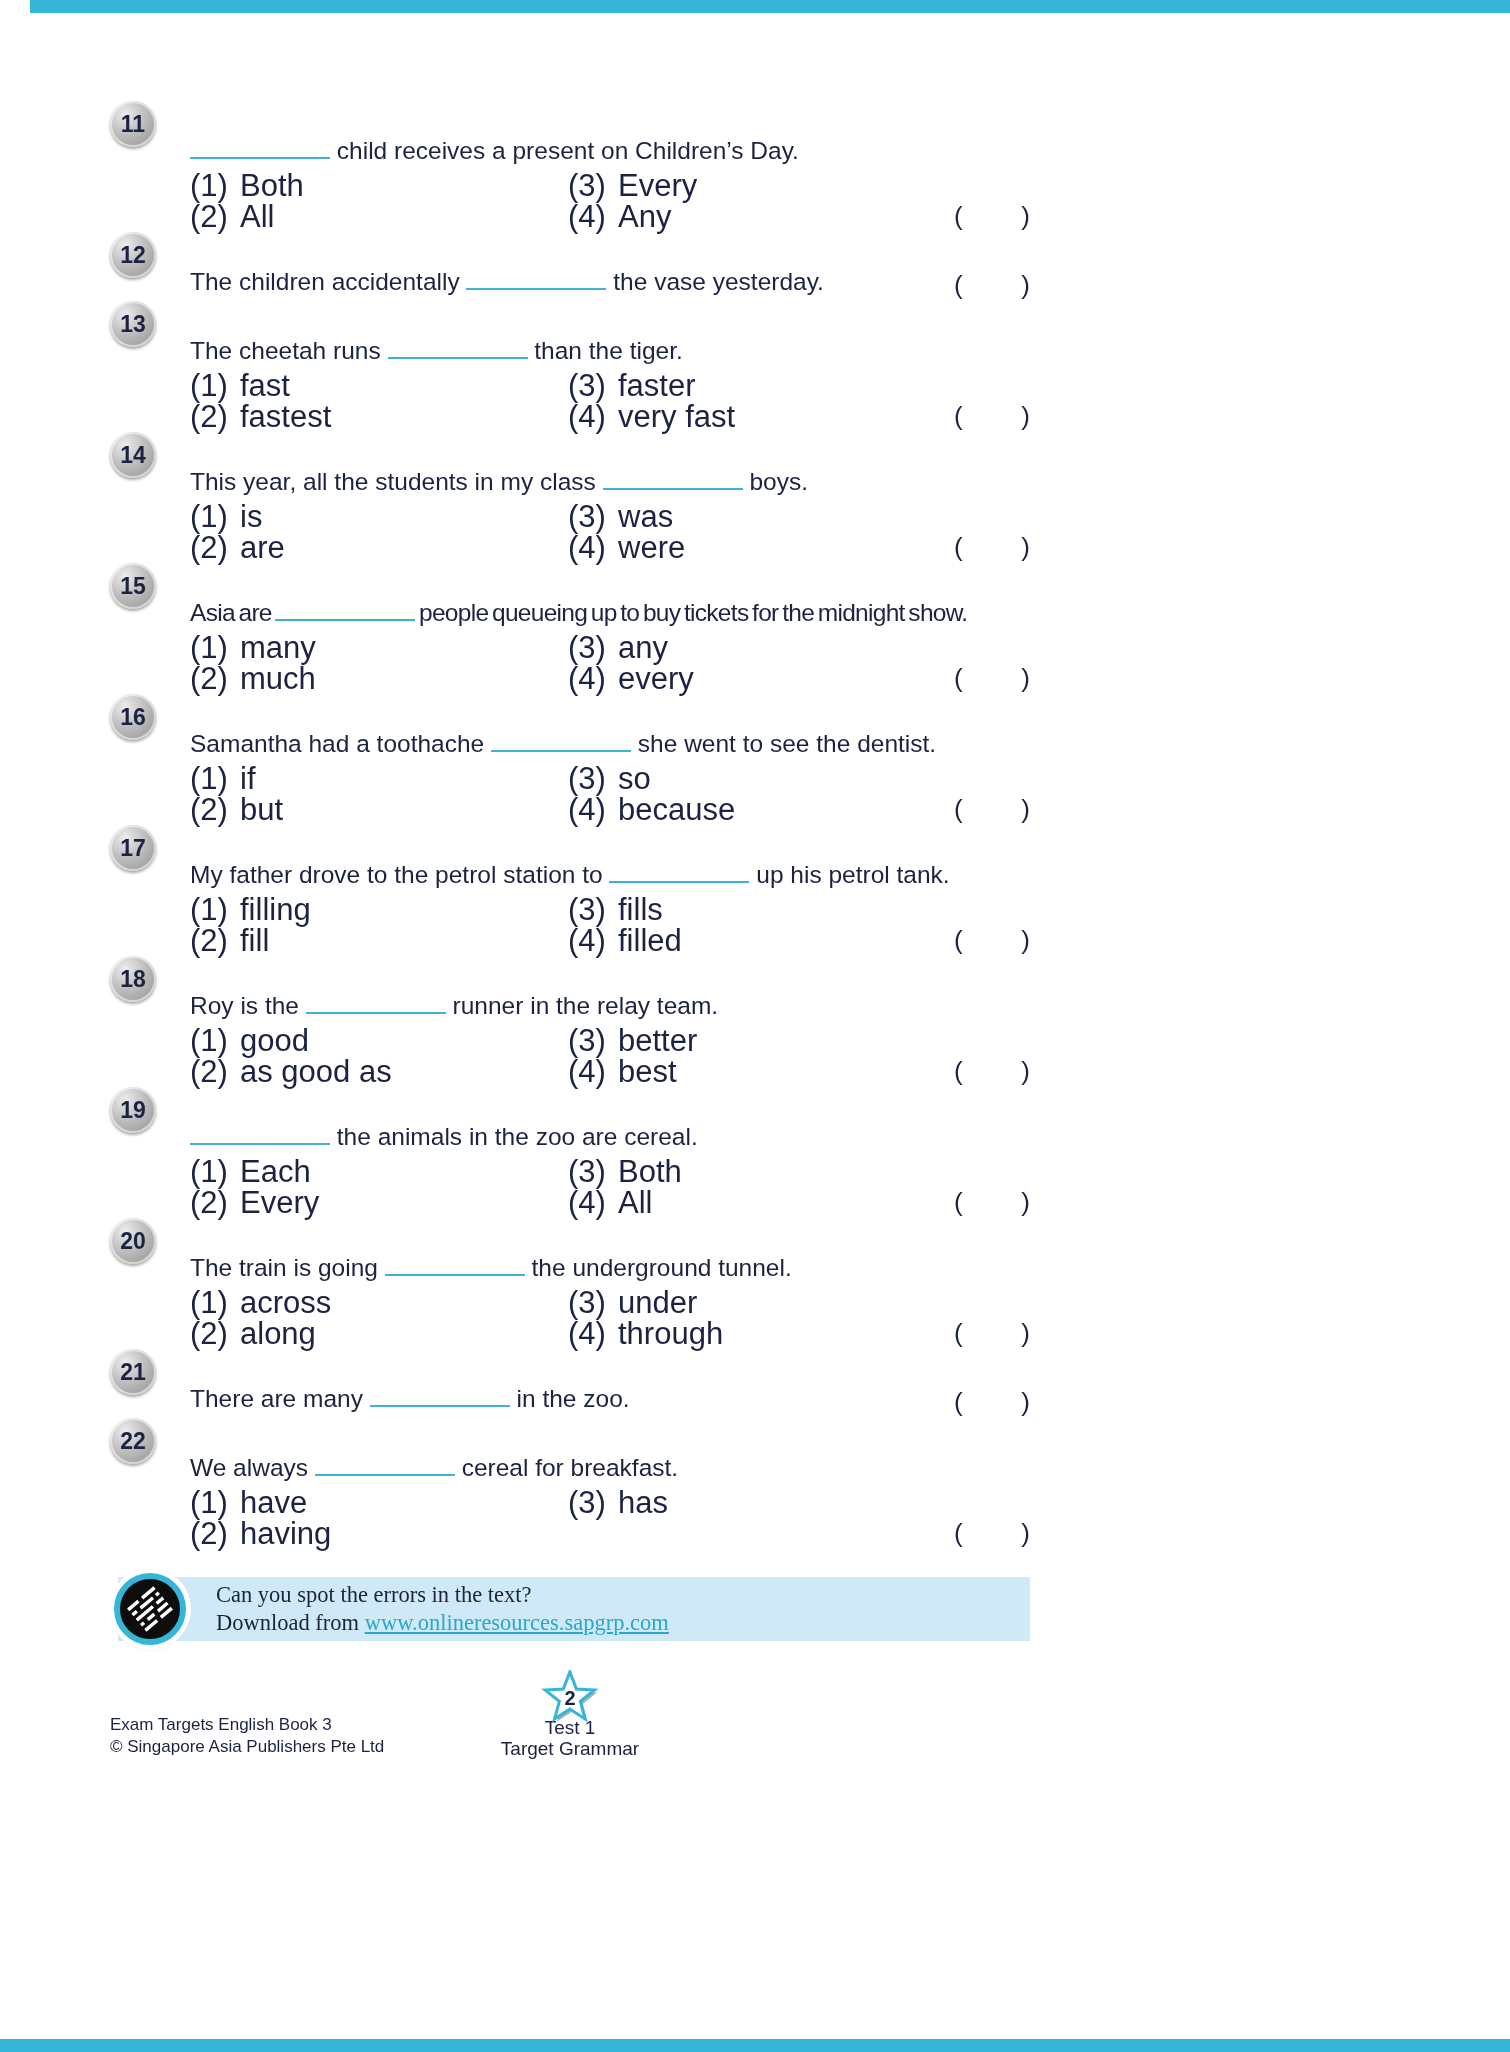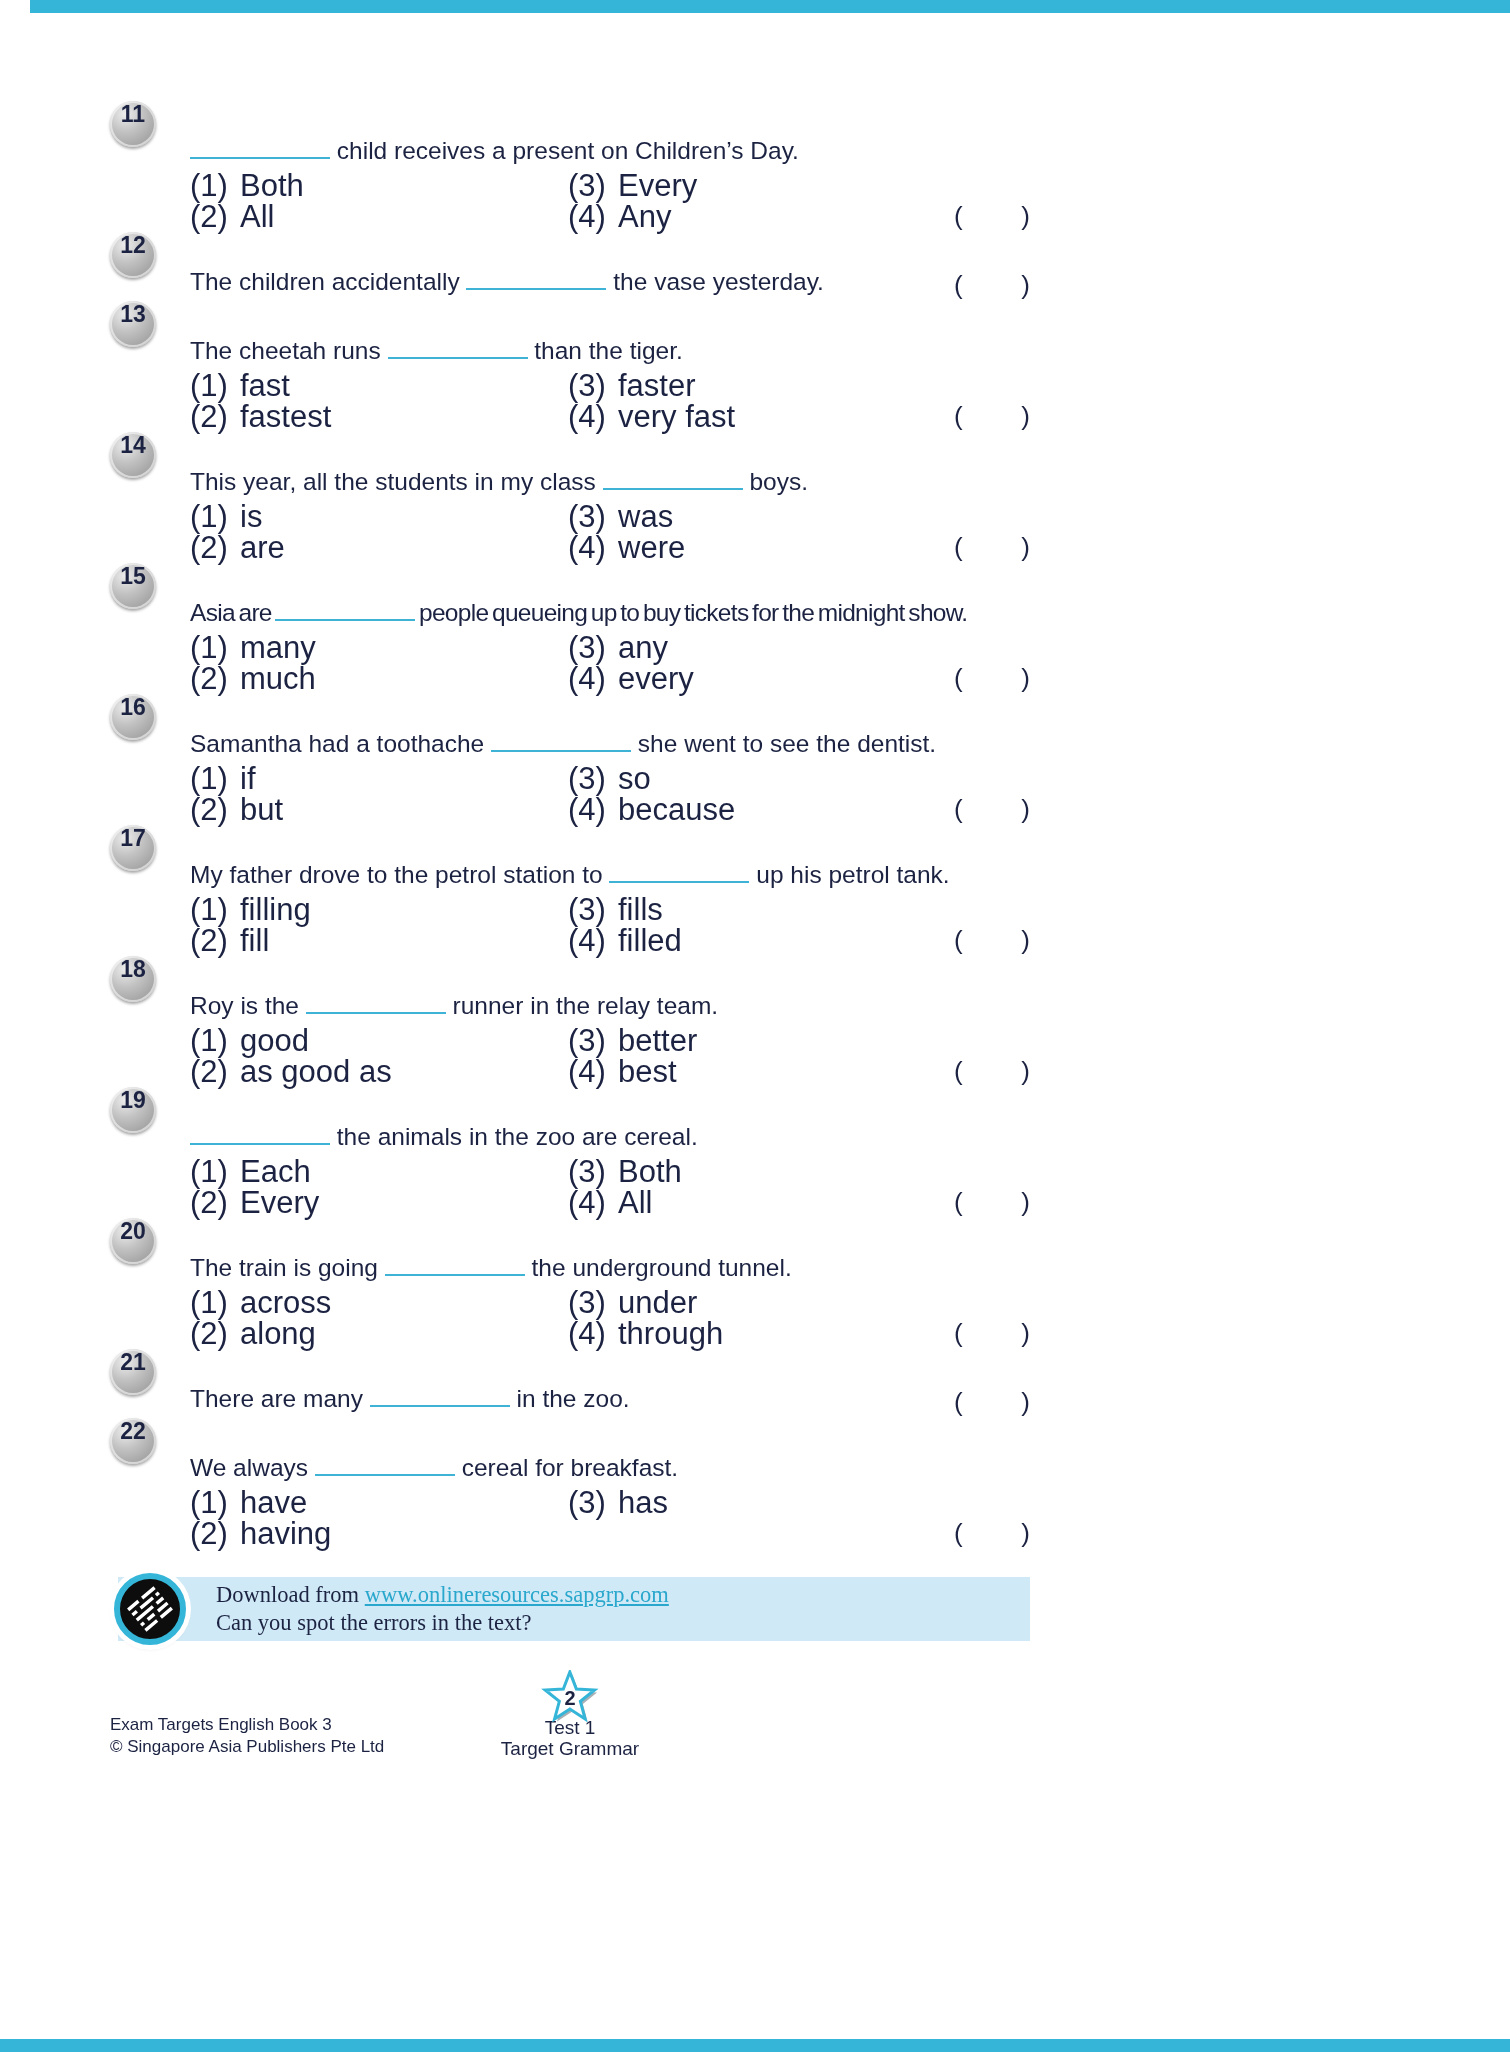--- a/index.html
+++ b/index.html
@@ -8,21 +8,21 @@
   .edge-bar{position:absolute;height:13px;background:#35b6d9;}
   .edge-bar.top{top:0;left:30px;right:0;}
   .edge-bar.bottom{bottom:0;left:0;right:0;}
   .content{position:absolute;left:110px;top:0;width:920px;}
 
   .questions{padding-top:106px;}
   .question{display:flex;margin-bottom:5px;}
   .badge{flex:none;width:46px;height:46px;margin-top:-5px;border-radius:50%;
     background:radial-gradient(circle at 33% 28%,#ededed 0%,#c2c2c2 40%,#8f8f8f 100%);
     box-shadow:0 2px 3px rgba(0,0,0,0.35), inset 0 0 0 2px rgba(255,255,255,0.55);
-    display:flex;justify-content:center;font-weight:bold;font-size:23px;color:#1c2342;}
+    display:flex;align-items:center;justify-content:center;font-weight:bold;font-size:23px;color:#1c2342;}
   .qbody{flex:1;margin-left:34px;position:relative;margin-top:28px;}
   .qline{font-size:24.5px;line-height:34px;margin-bottom:2px;white-space:nowrap;}
   .blank{display:inline-block;width:140px;height:0.82em;border-bottom:2.5px solid #3fb3d6;}
   .opts{display:grid;grid-template-columns:378px auto;}
   .opt{font-size:31px;line-height:31px;}
   .onum{display:inline-block;width:50px;}
   .answer-slot{position:absolute;right:0;bottom:1px;width:76px;display:flex;justify-content:space-between;
     font-size:26px;line-height:30px;}
   
   .questions .question:nth-child(5) .qline{letter-spacing:-0.7px;word-spacing:-2.5px;}
@@ -262,22 +262,22 @@
         <svg width="46" height="46" viewBox="0 0 48 48" aria-hidden="true">
           <g transform="rotate(-40 24 24)" stroke="#ffffff" stroke-width="3.6" fill="none">
             <path d="M6 10 H20 M25 10 H42"></path>
             <path d="M6 17 H12 M17 17 H34 M38 17 H42"></path>
             <path d="M6 24 H28 M33 24 H42"></path>
             <path d="M6 31 H10 M15 31 H24 M29 31 H42"></path>
             <path d="M6 38 H22 M27 38 H42"></path>
           </g>
         </svg>
       </div>
+      <div>Can you spot the errors in the text?</div>
       <div><span>Download from </span><a href="#">www.onlineresources.sapgrp.com</a></div>
-      <div>Can you spot the errors in the text?</div>
     </div>
 
     <div class="page-footer">
       <div class="footer-left">
         <div>Exam Targets English Book 3</div>
         <div>© Singapore Asia Publishers Pte Ltd</div>
       </div>
       <div class="footer-center">
         <div class="star-wrap">
           <svg width="58" height="52" viewBox="0 0 56 52" aria-hidden="true">

